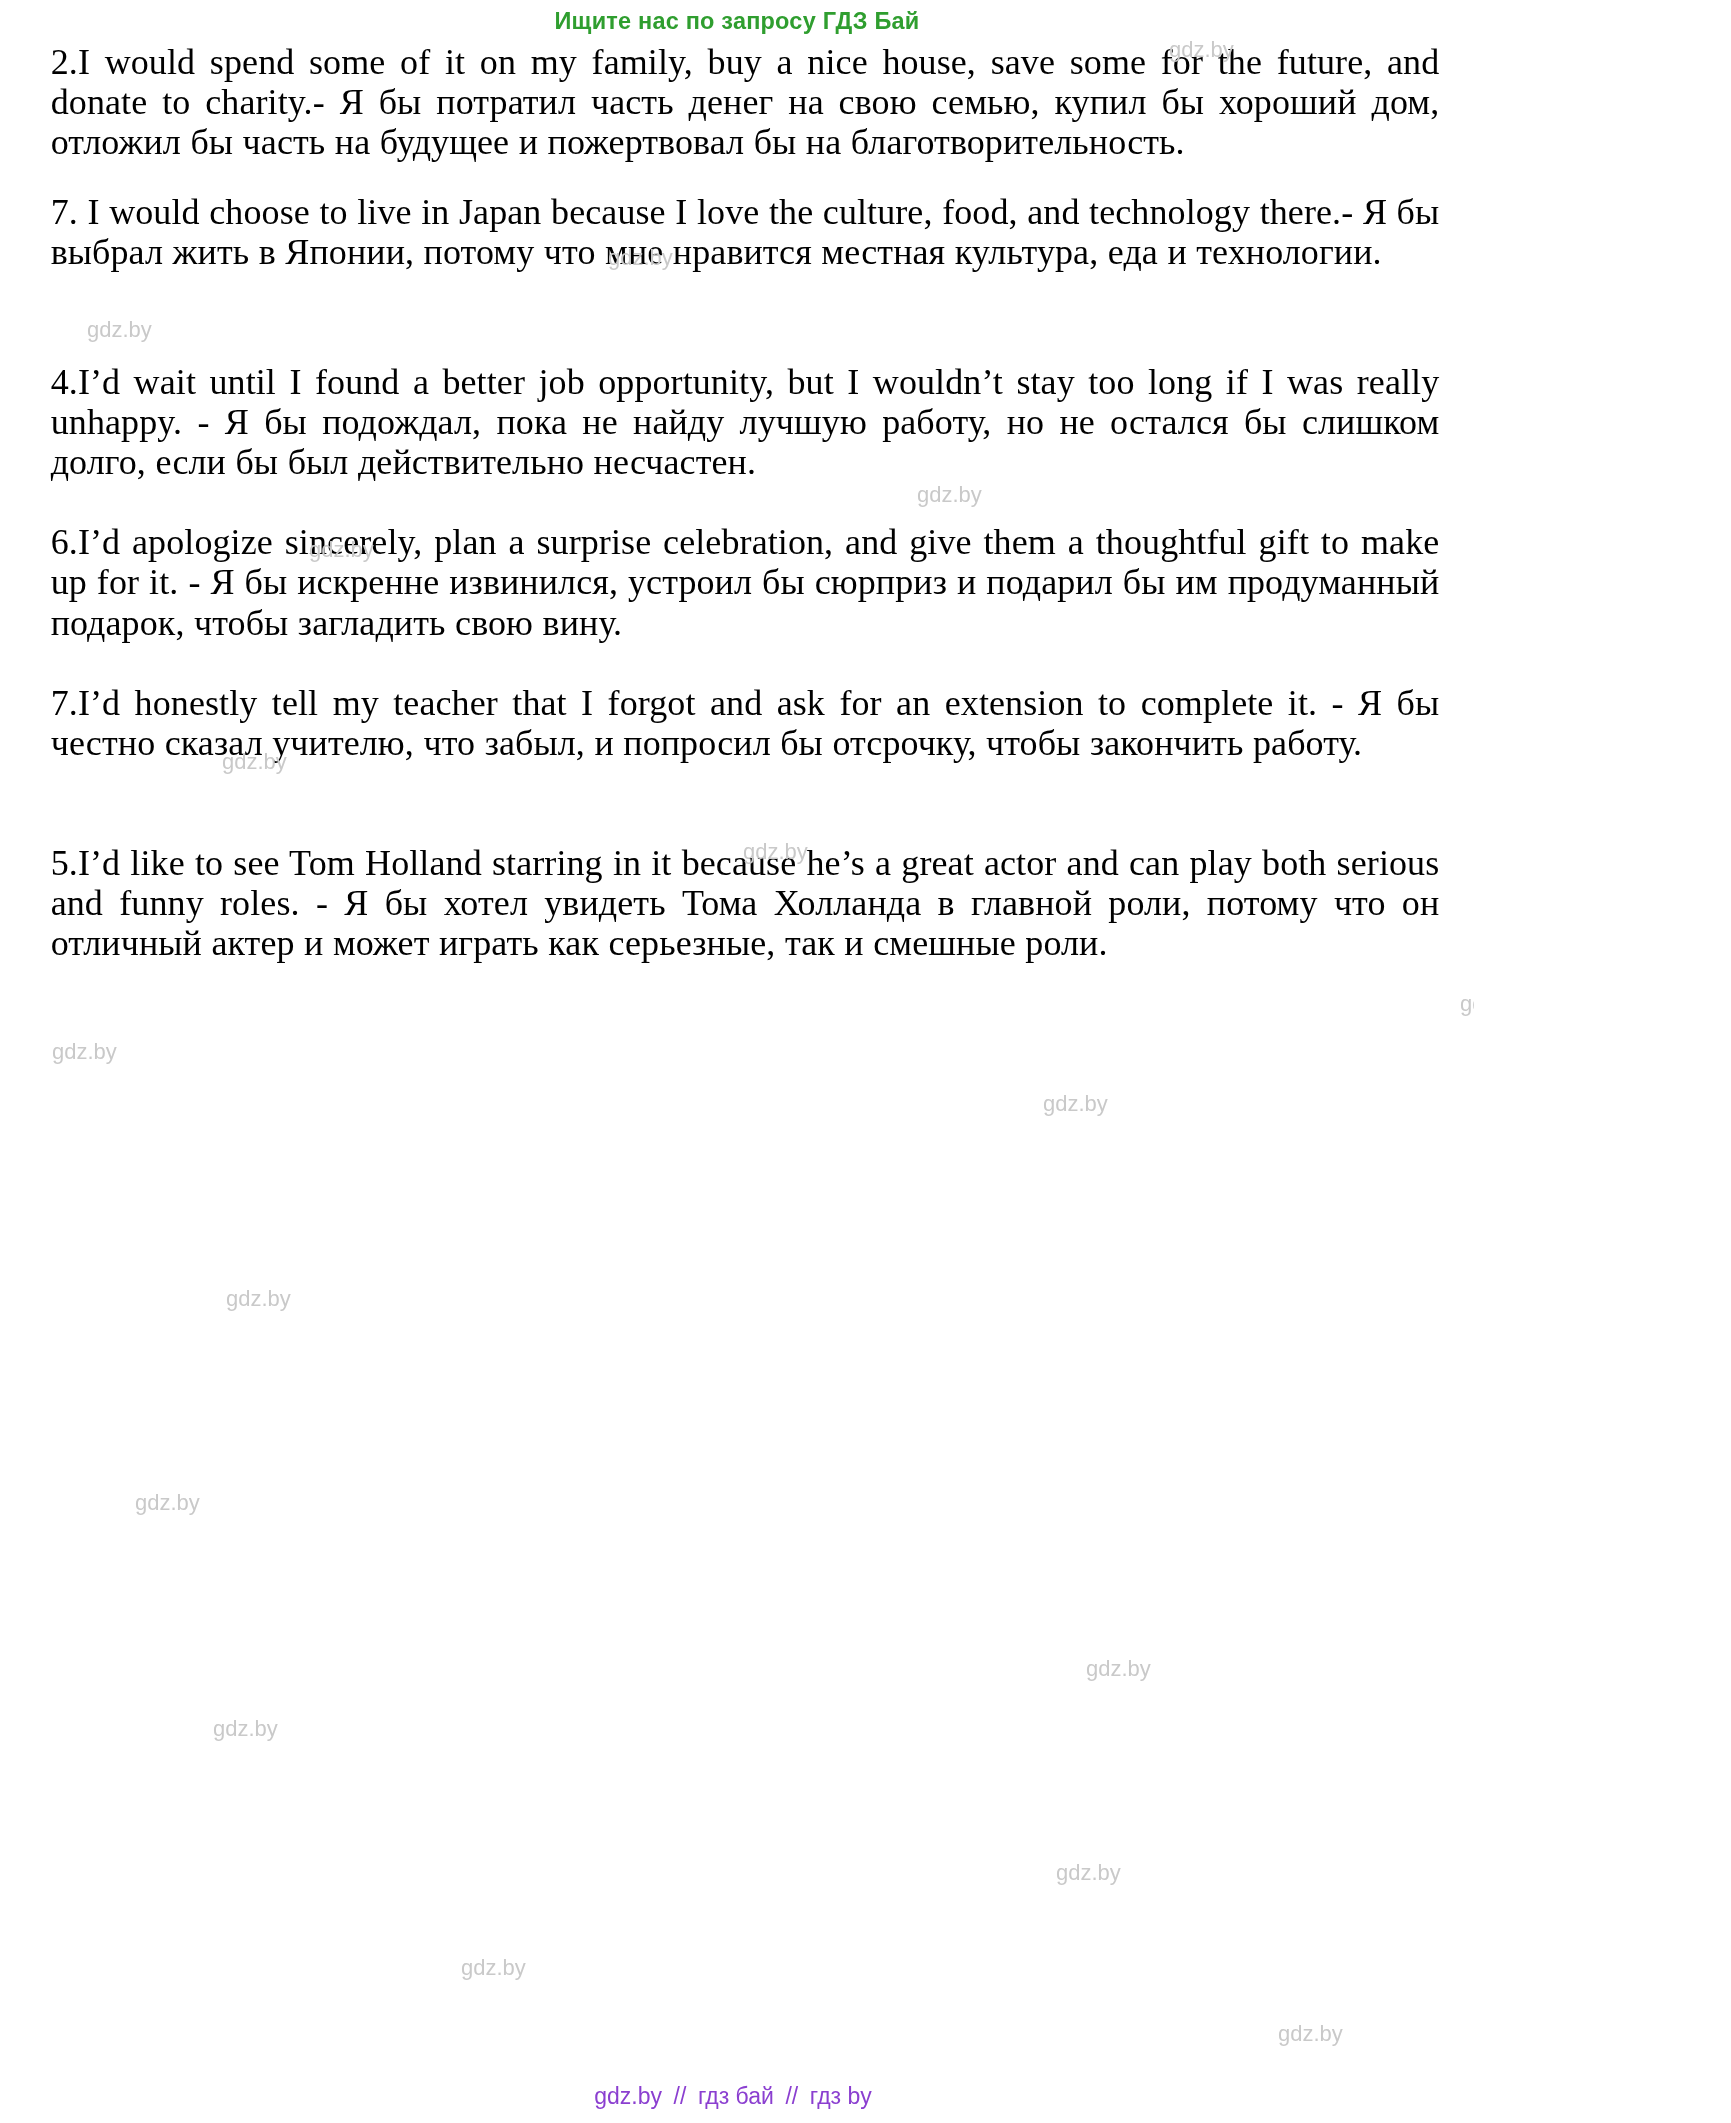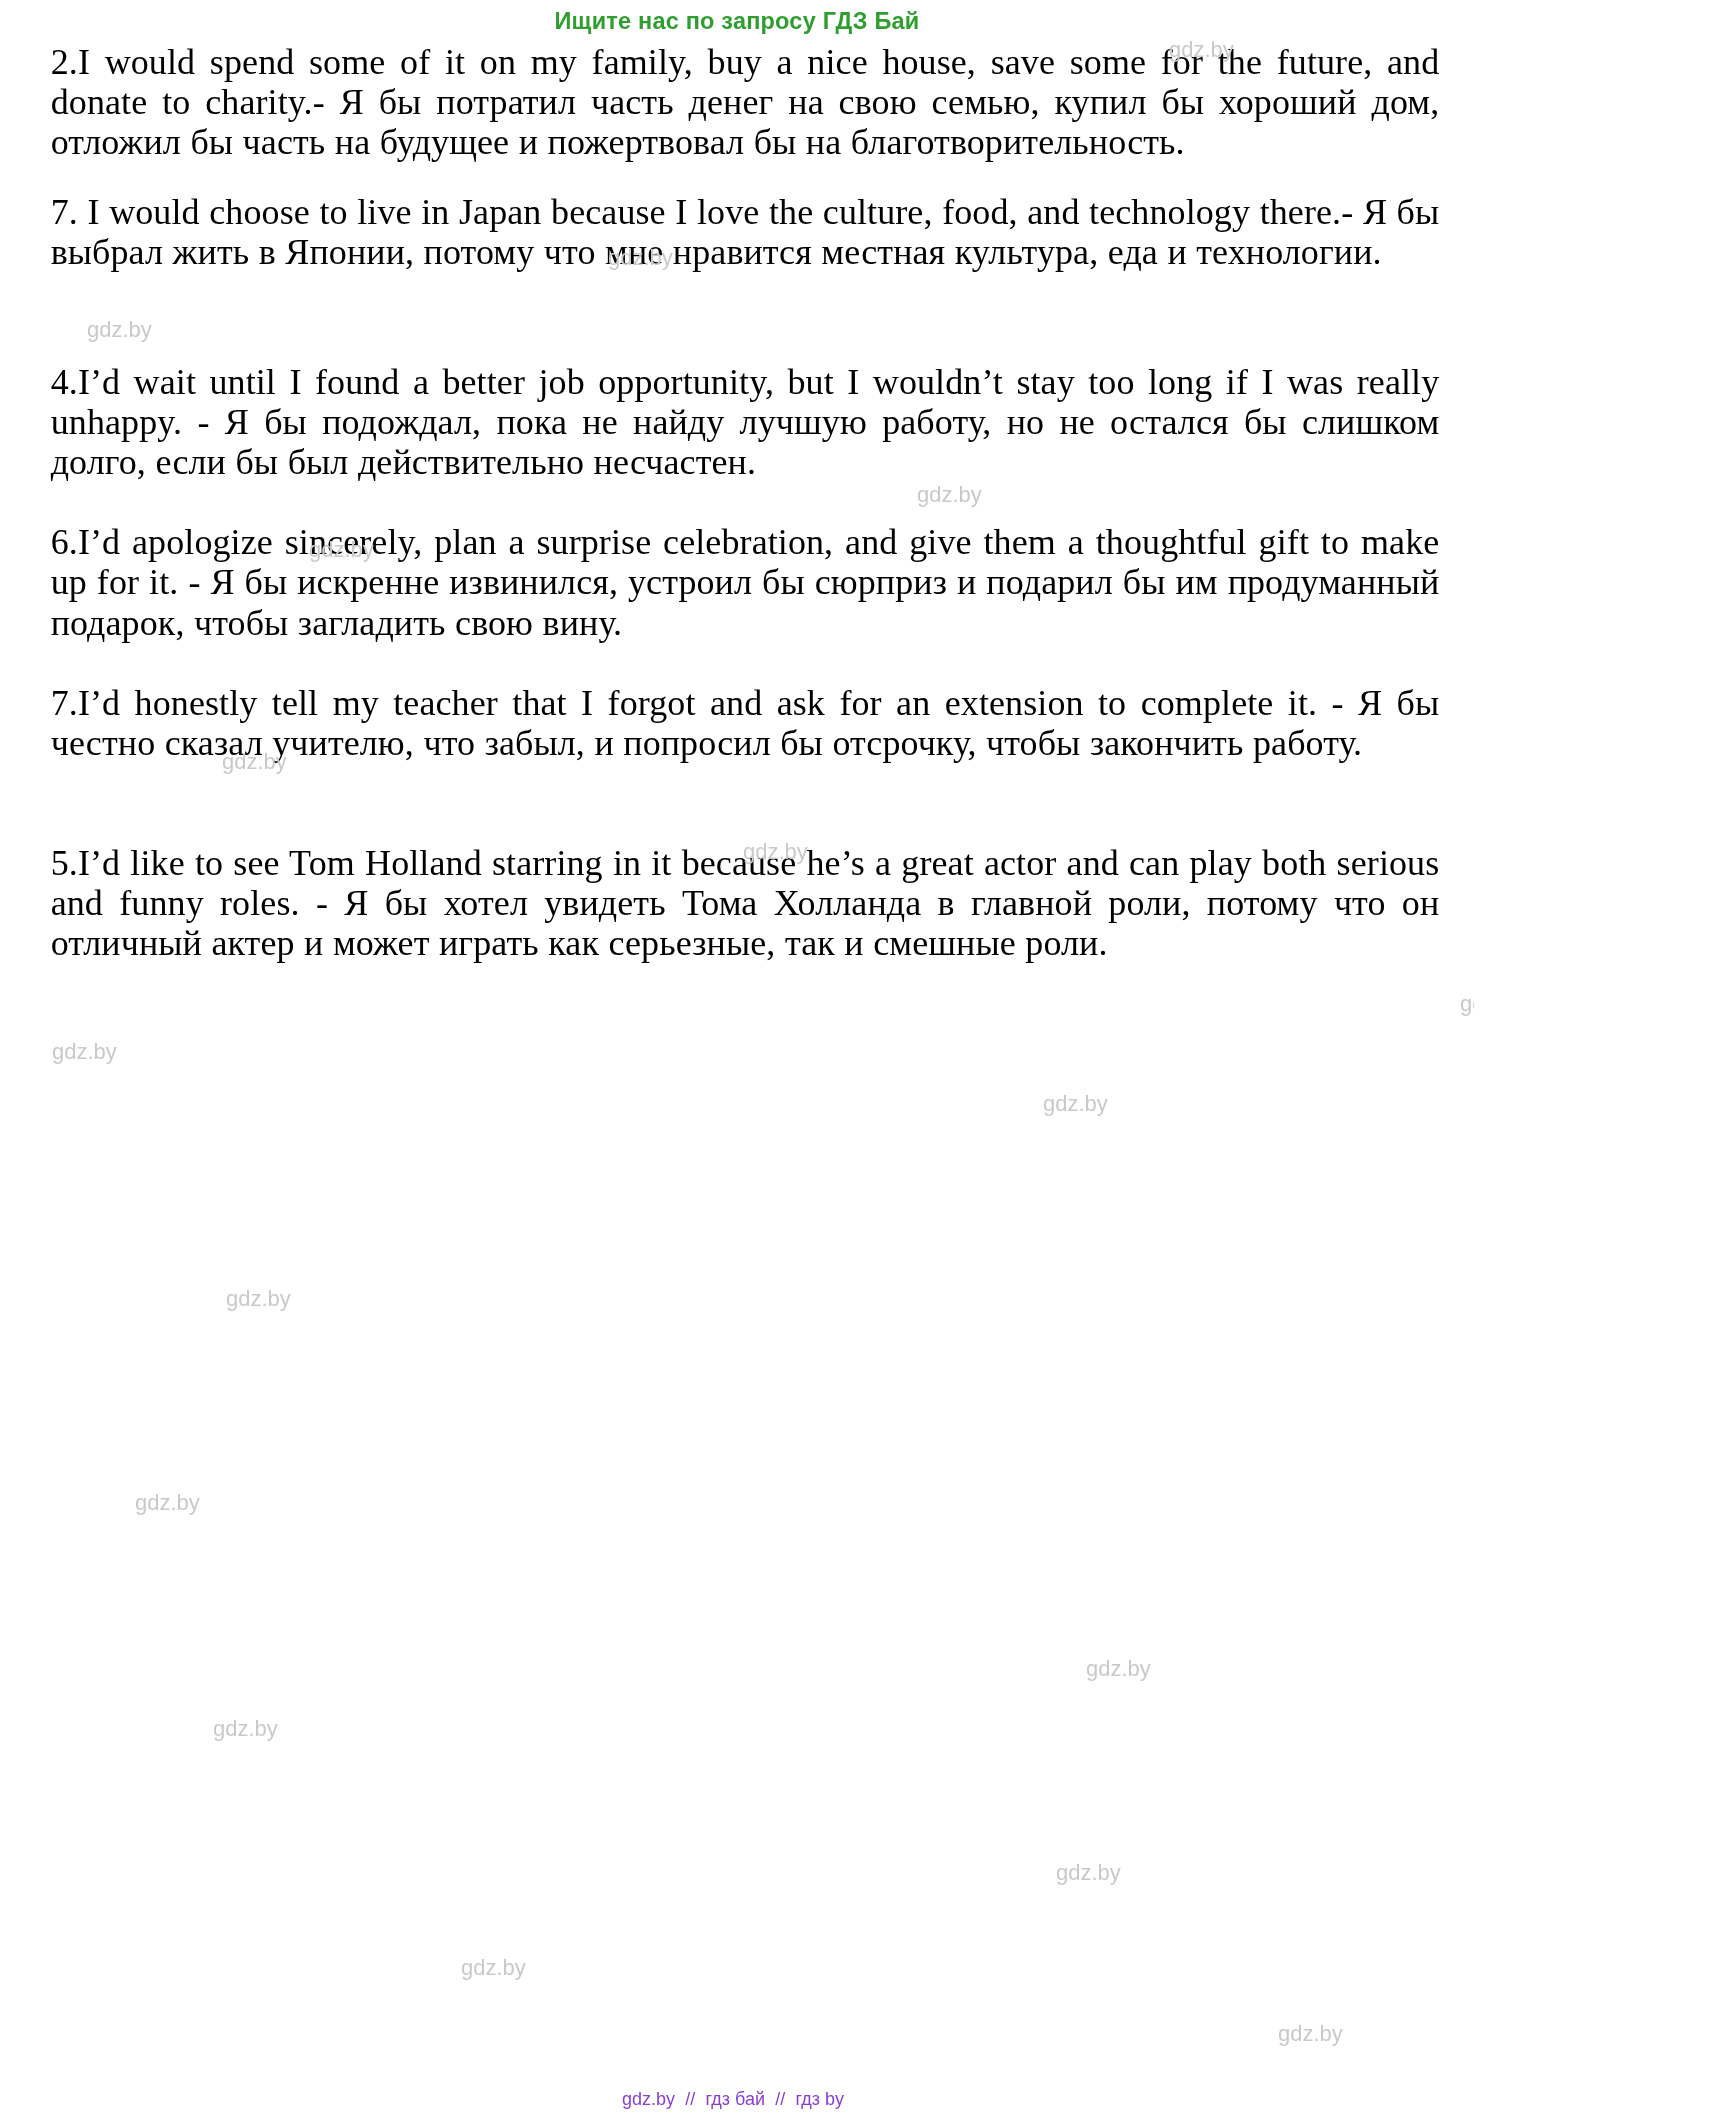--- a/index.html
+++ b/index.html
@@ -46,21 +46,21 @@
   .gap-m{height:40px;}
   .gap-l{height:50px;}
 
   .footer{
     position:absolute;
     left:0;
     right:8px;
     bottom:14px;
     text-align:center;
     font-family:"Liberation Sans","DejaVu Sans",sans-serif;
-    font-size:18px;
+    font-size:23px;
     color:#8b3fd0;
     z-index:3;
   }
   .footer span{color:#8b3fd0;}
   .footer .sep{color:#8b3fd0;padding:0 5.2px;}
 
   
   .wm{
     position:absolute;
     font-family:"Liberation Sans","DejaVu Sans",sans-serif;

